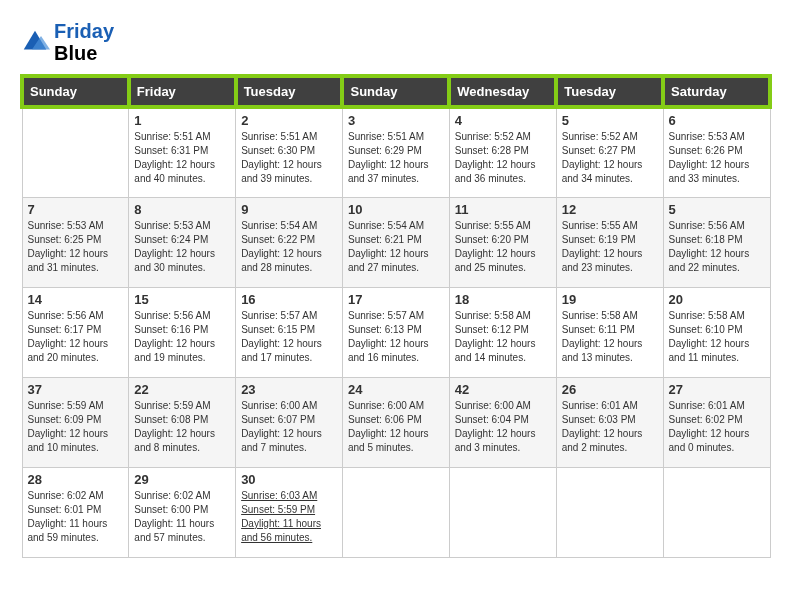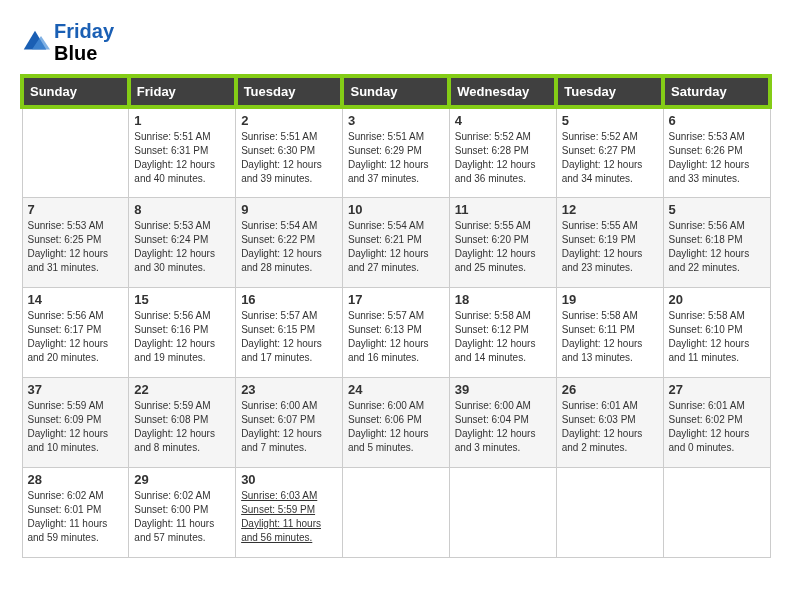--- a/index.html
+++ b/index.html
@@ -290,21 +290,21 @@
 and 7 minutes.</div>
         </td>
         <td>
           <span class="day-number">24</span>
           <div class="day-info" style="white-space: pre-line;">Sunrise: 6:00 AM
 Sunset: 6:06 PM
 Daylight: 12 hours
 and 5 minutes.</div>
         </td>
         <td>
-          <span class="day-number">39</span>
+          <span class="day-number">42</span>
           <div class="day-info" style="white-space: pre-line;">Sunrise: 6:00 AM
 Sunset: 6:04 PM
 Daylight: 12 hours
 and 3 minutes.</div>
         </td>
         <td>
           <span class="day-number">26</span>
           <div class="day-info" style="white-space: pre-line;">Sunrise: 6:01 AM
 Sunset: 6:03 PM
 Daylight: 12 hours

